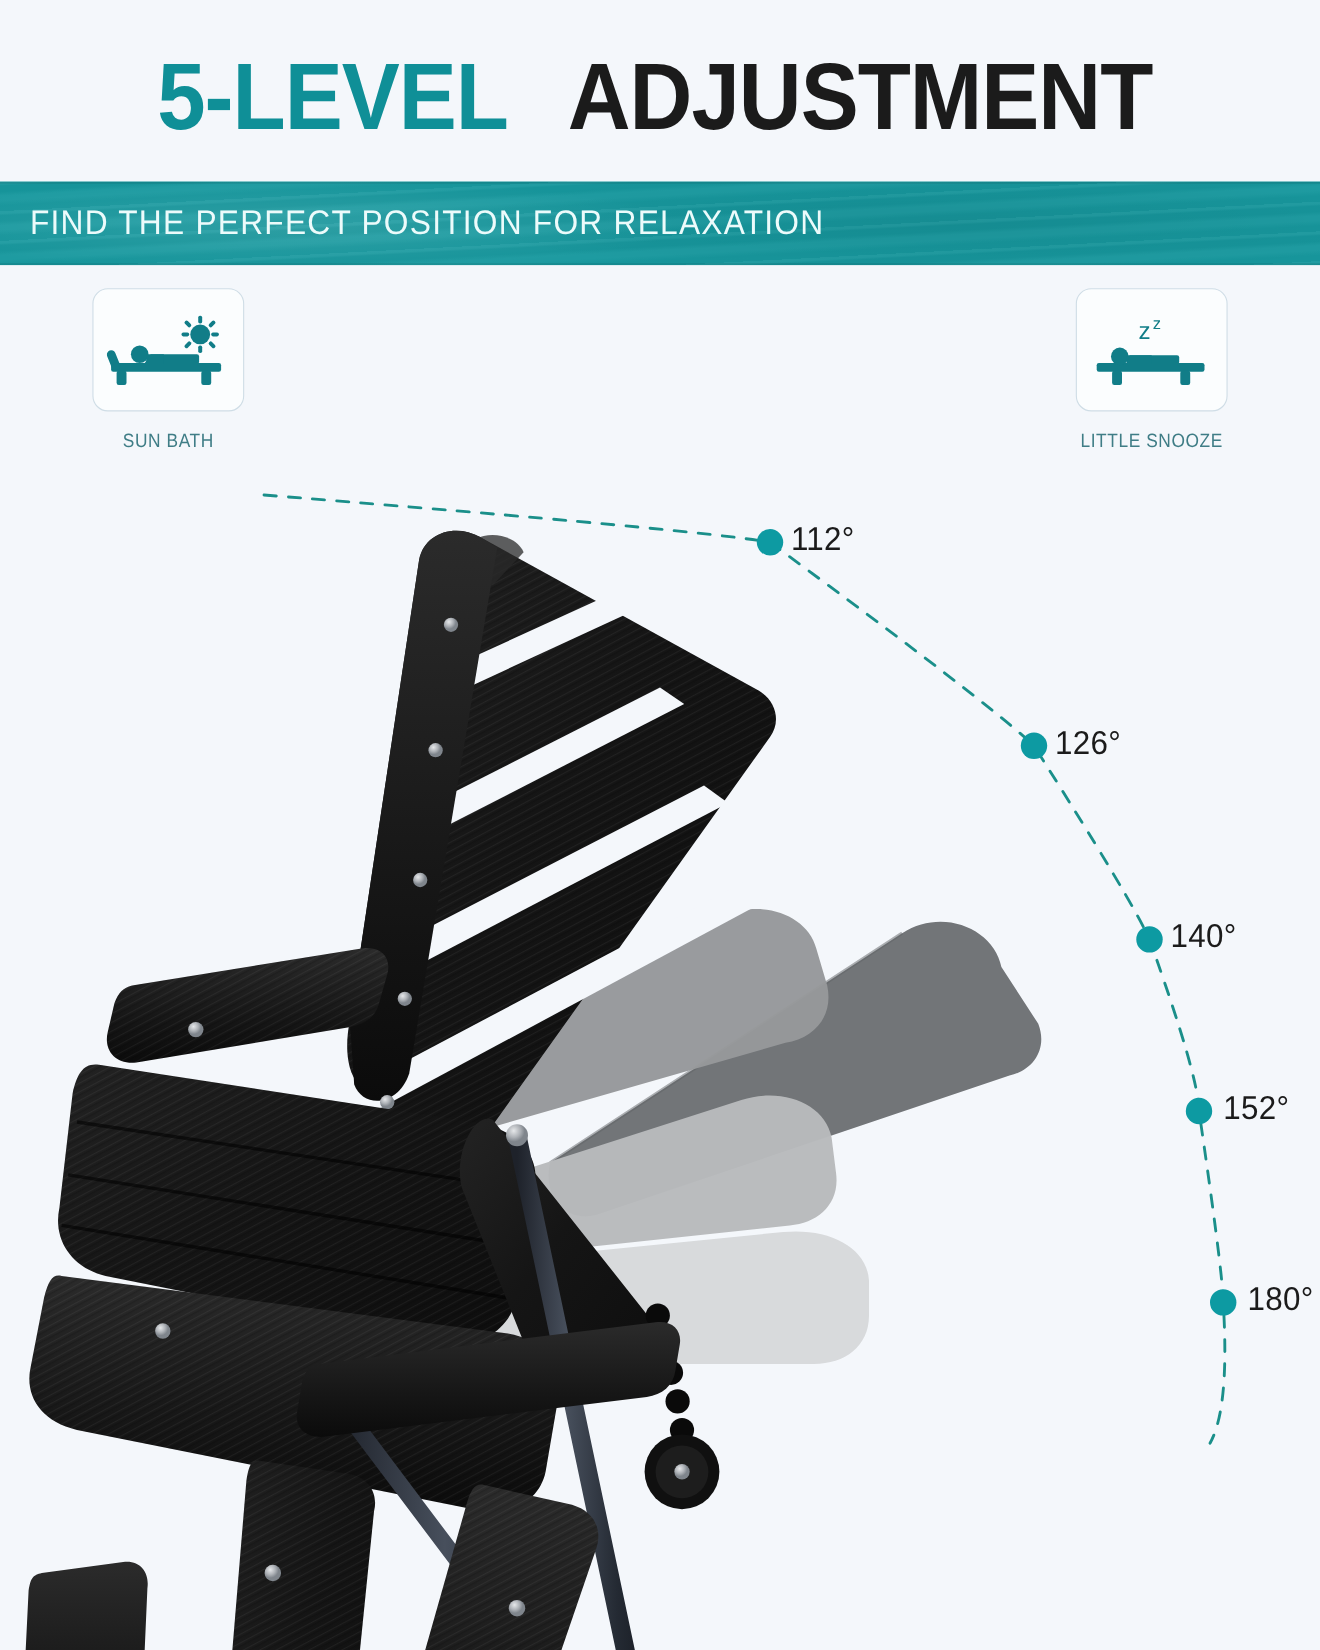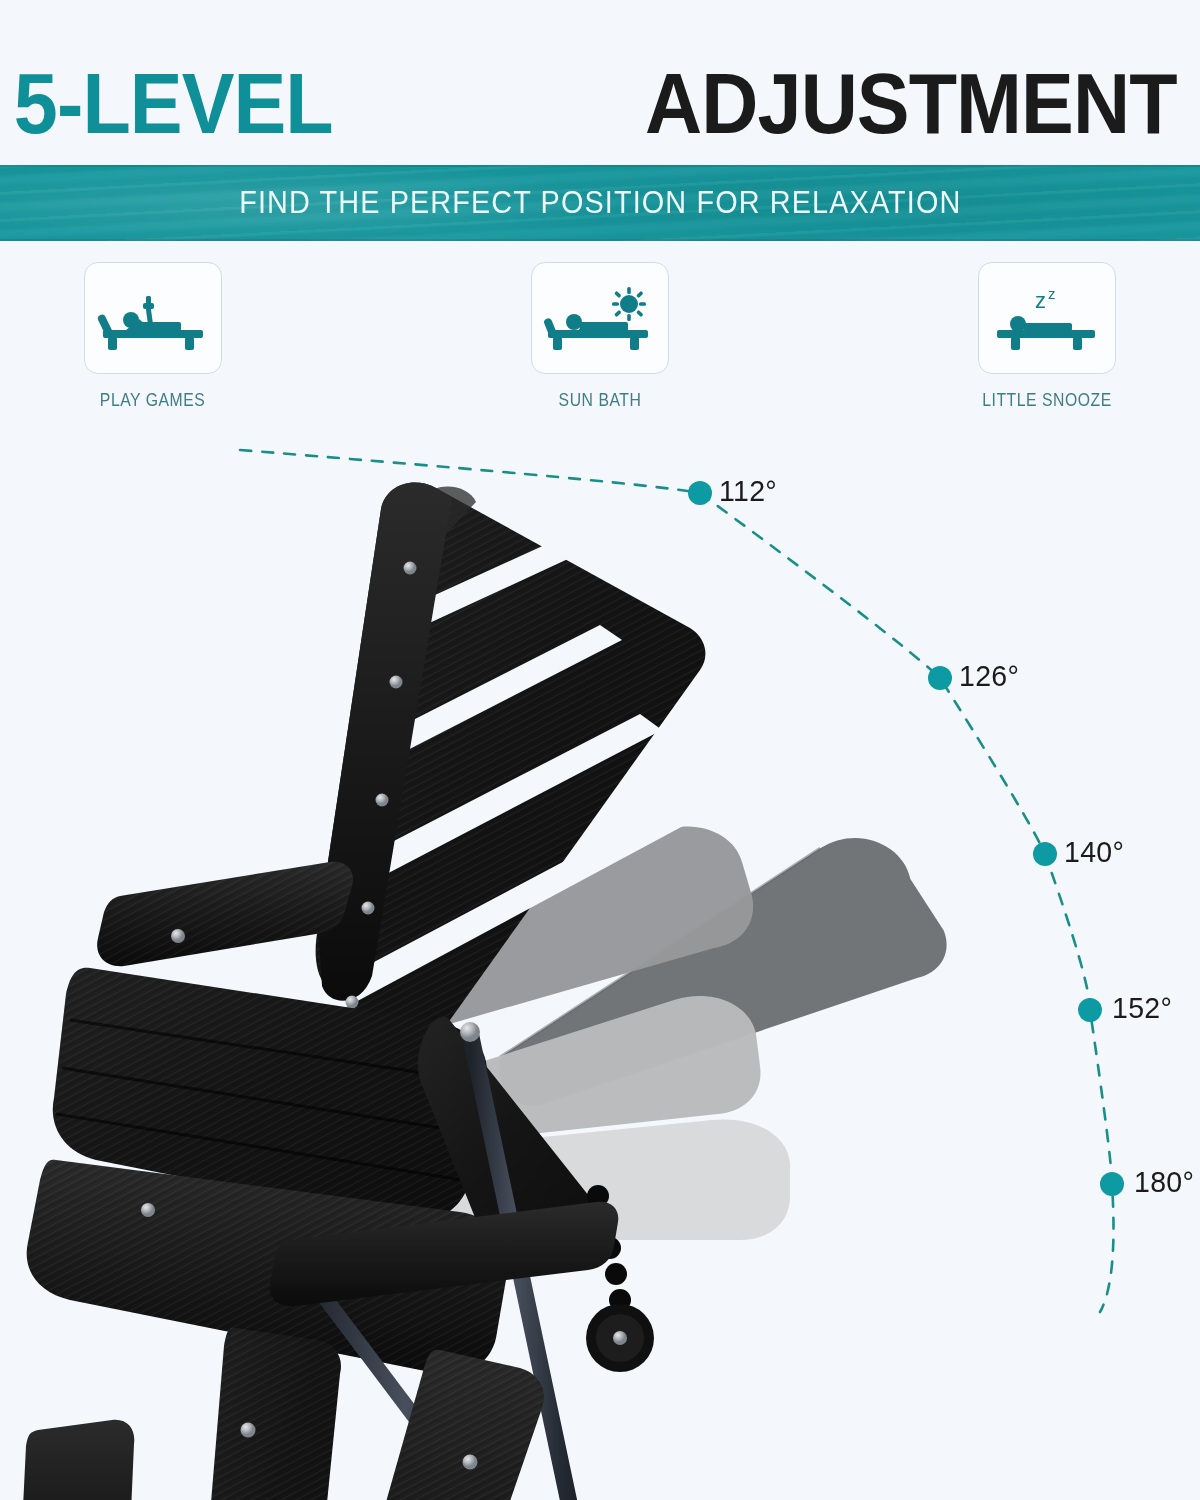--- a/index.html
+++ b/index.html
@@ -13,26 +13,26 @@
     height: 1500px;
     overflow: hidden;
     background: #f4f7fb;
     font-family: "Liberation Sans", sans-serif;
   }
 
   
   .header-title {
     position: absolute;
     left: 0;
-    top: 51px;
+    top: 36px;
     width: 1200px;
     height: 104px;
     display: flex;
     align-items: center;
-    justify-content: space-between;
+    justify-content: center;
     white-space: nowrap;
   }
   .title-accent, .title-rest {
     font-size: 86px;
     font-weight: bold;
     letter-spacing: -1px;
     line-height: 1;
     transform: scaleX(0.92);
     transform-origin: center;
   }
@@ -57,21 +57,20 @@
         rgba(0,0,0,0.02) 22px,
         rgba(0,0,0,0.02) 27px),
       radial-gradient(ellipse 520px 60px at 22% 52%,
         rgba(255,255,255,0.10), rgba(255,255,255,0) 70%),
       radial-gradient(ellipse 620px 70px at 72% 48%,
         rgba(0,0,0,0.06), rgba(0,0,0,0) 72%),
       #17989e;
     box-shadow: inset 0 2px 0 rgba(0,0,0,0.09), inset 0 -2px 0 rgba(0,0,0,0.07);
     display: flex;
     align-items: center;
-    justify-content: center;
   }
   .banner-text {
     color: #ecfbfb;
     font-size: 31px;
     letter-spacing: 1.2px;
     transform: scaleX(0.93);
     white-space: nowrap;
   }
 
   
@@ -143,39 +142,20 @@
   </div>
 
   <div class="banner">
     <span class="banner-text">FIND THE PERFECT POSITION FOR RELAXATION</span>
   </div>
 
   <div class="feature-row">
 
 
 
-    <div class="feature">
-      <div class="feature-box">
-        <svg width="112" height="64" viewBox="0 0 112 64">
-          <g fill="#117d88">
-            <rect x="6" y="44" width="100" height="8" rx="2"></rect>
-            <rect x="11" y="51" width="9" height="13" rx="2"></rect>
-            <rect x="88" y="51" width="9" height="13" rx="2"></rect>
-            <rect x="4" y="28" width="8" height="22" rx="4" transform="rotate(-26 8 39)"></rect>
-            <circle cx="34" cy="34" r="8"></circle>
-            <rect x="40" y="36" width="44" height="9" rx="2"></rect>
-            <path d="M28 45 L42 33 L49 39 L42 46 Z"></path>
-            <rect x="50" y="22" width="5" height="18" rx="1.5" transform="rotate(-8 52 31)"></rect>
-            <rect x="46" y="17" width="11" height="6" rx="2"></rect>
-            <rect x="49" y="10" width="5" height="8" rx="1.5"></rect>
-          </g>
-        </svg>
-      </div>
-      <div class="feature-label">PLAY GAMES</div>
-    </div>
 
     <div class="feature">
       <div class="feature-box">
         <svg width="112" height="64" viewBox="0 0 112 64">
           <g fill="#117d88">
             <rect x="4" y="44" width="100" height="8" rx="2"></rect>
             <rect x="9" y="51" width="9" height="13" rx="2"></rect>
             <rect x="86" y="51" width="9" height="13" rx="2"></rect>
             <rect x="2" y="32" width="8" height="19" rx="4" transform="rotate(-22 6 41)"></rect>
             <circle cx="30" cy="36" r="8"></circle>

